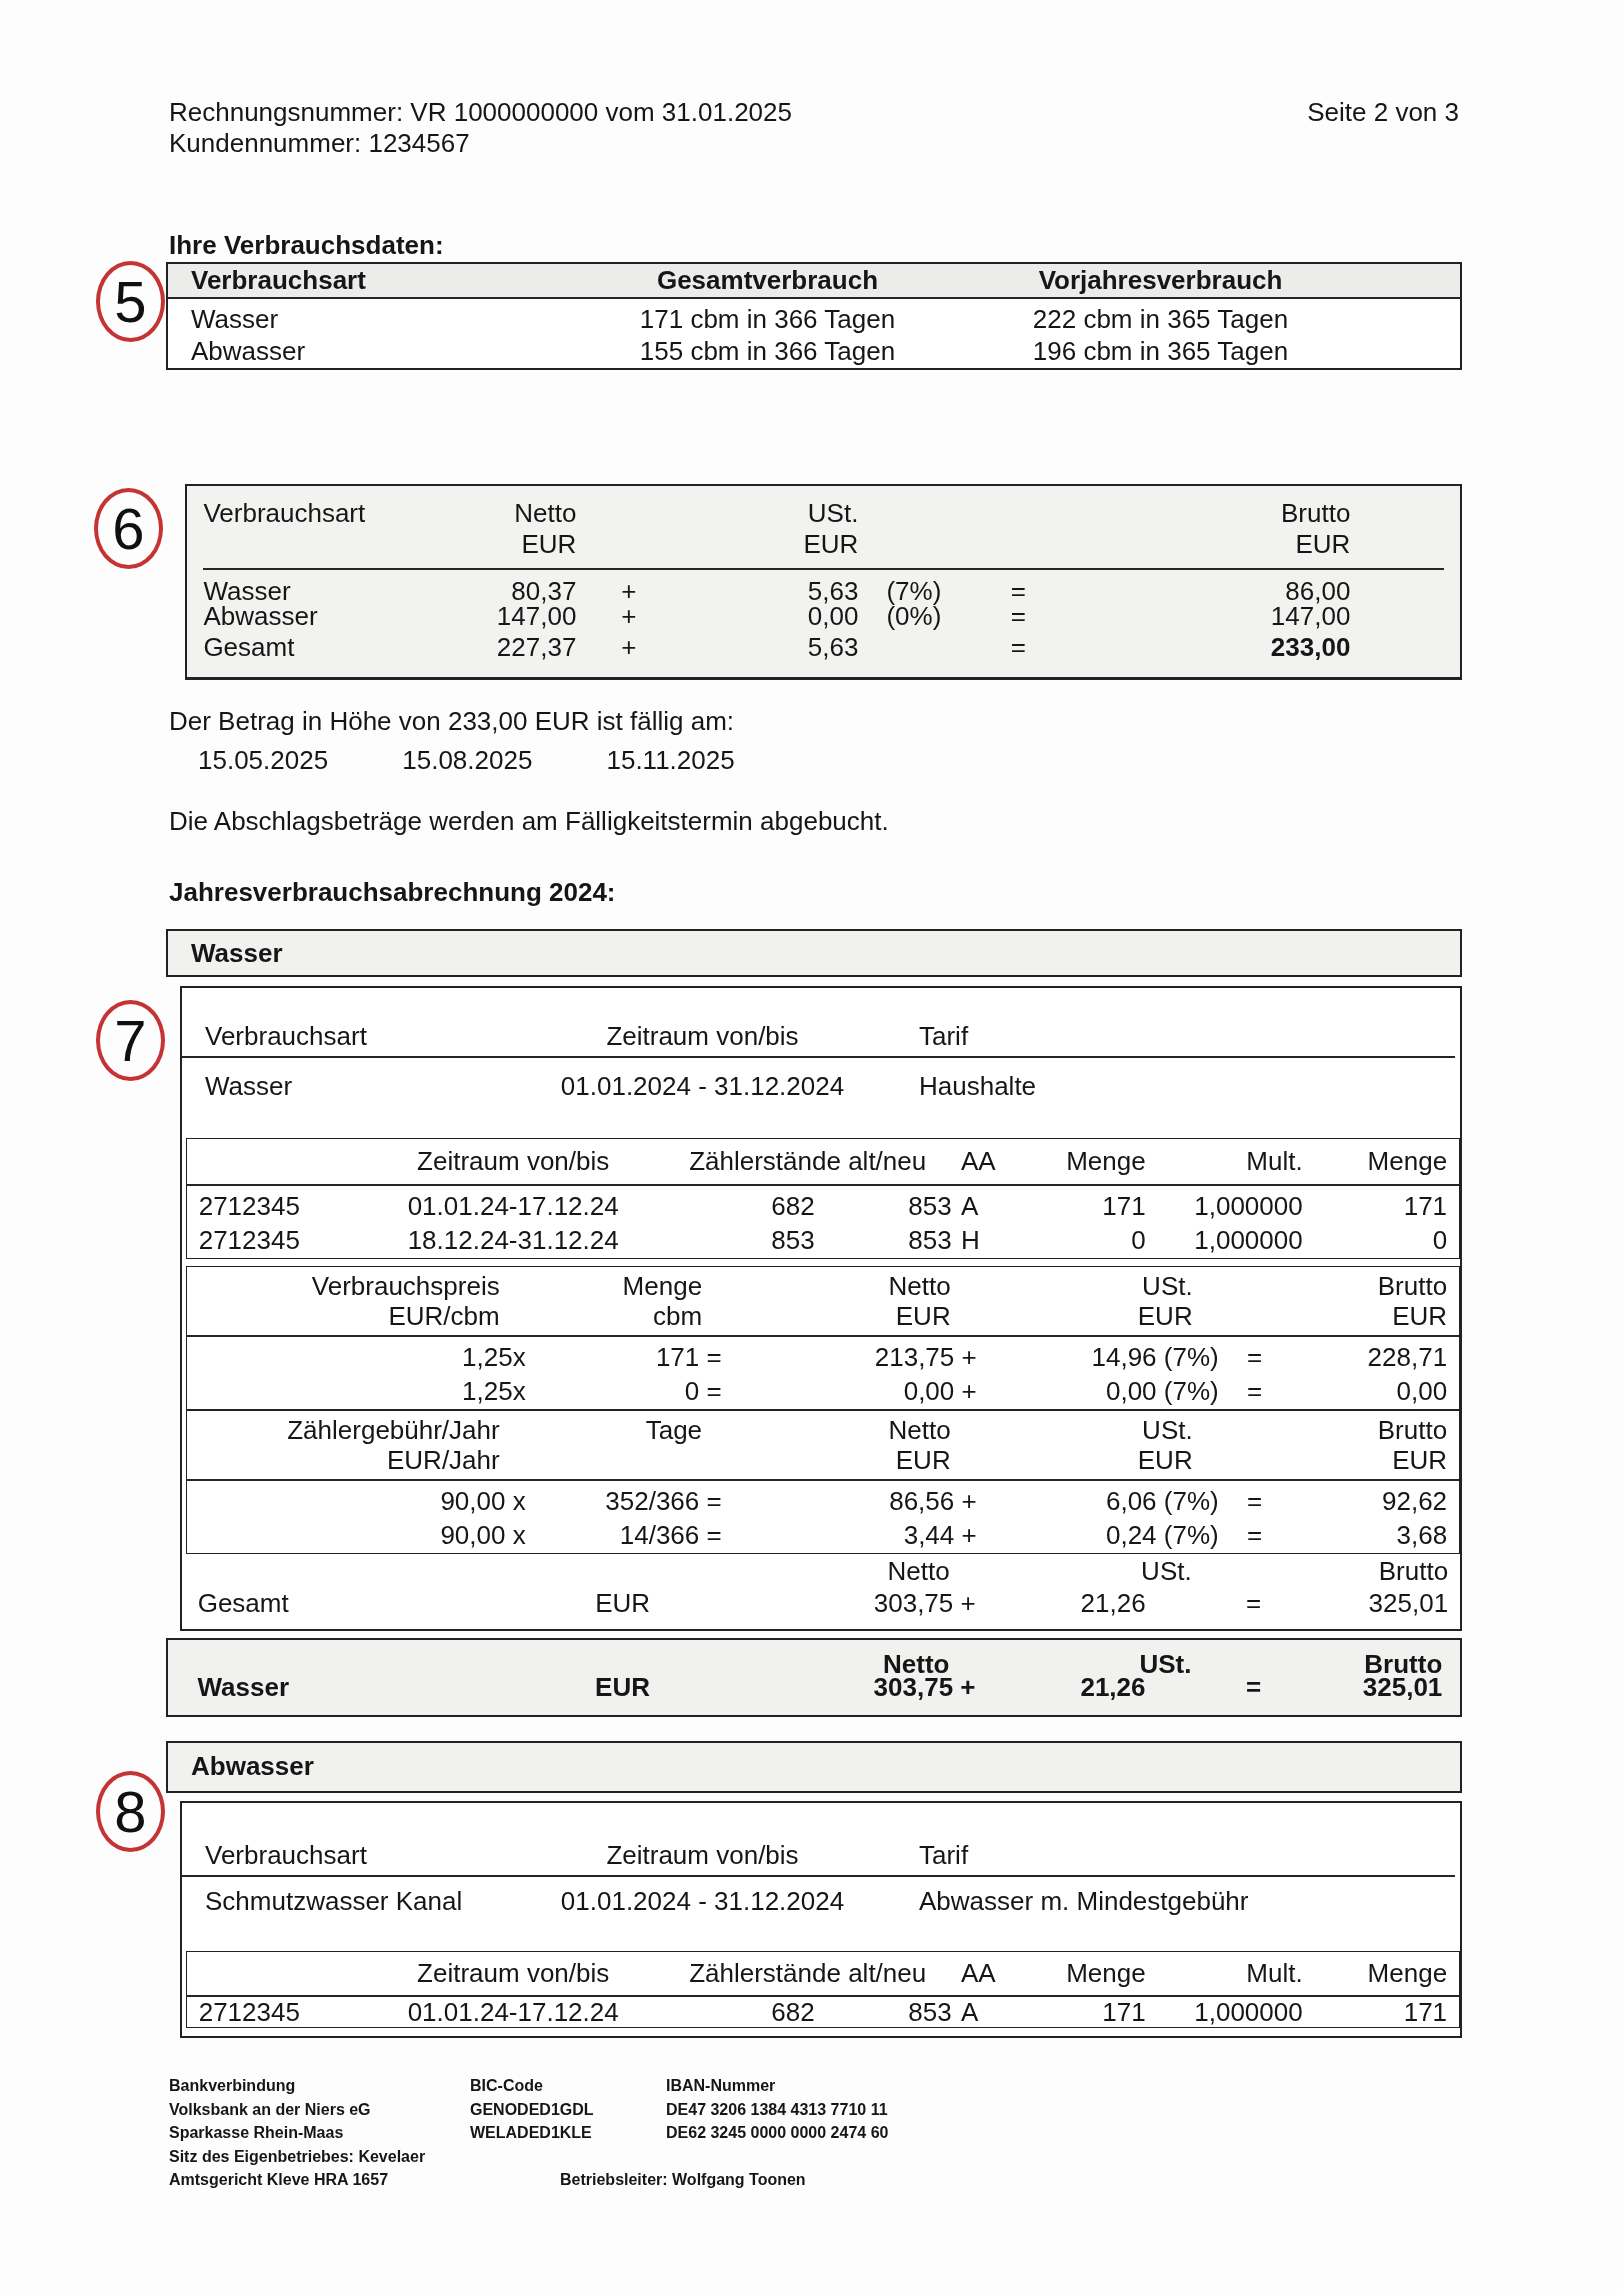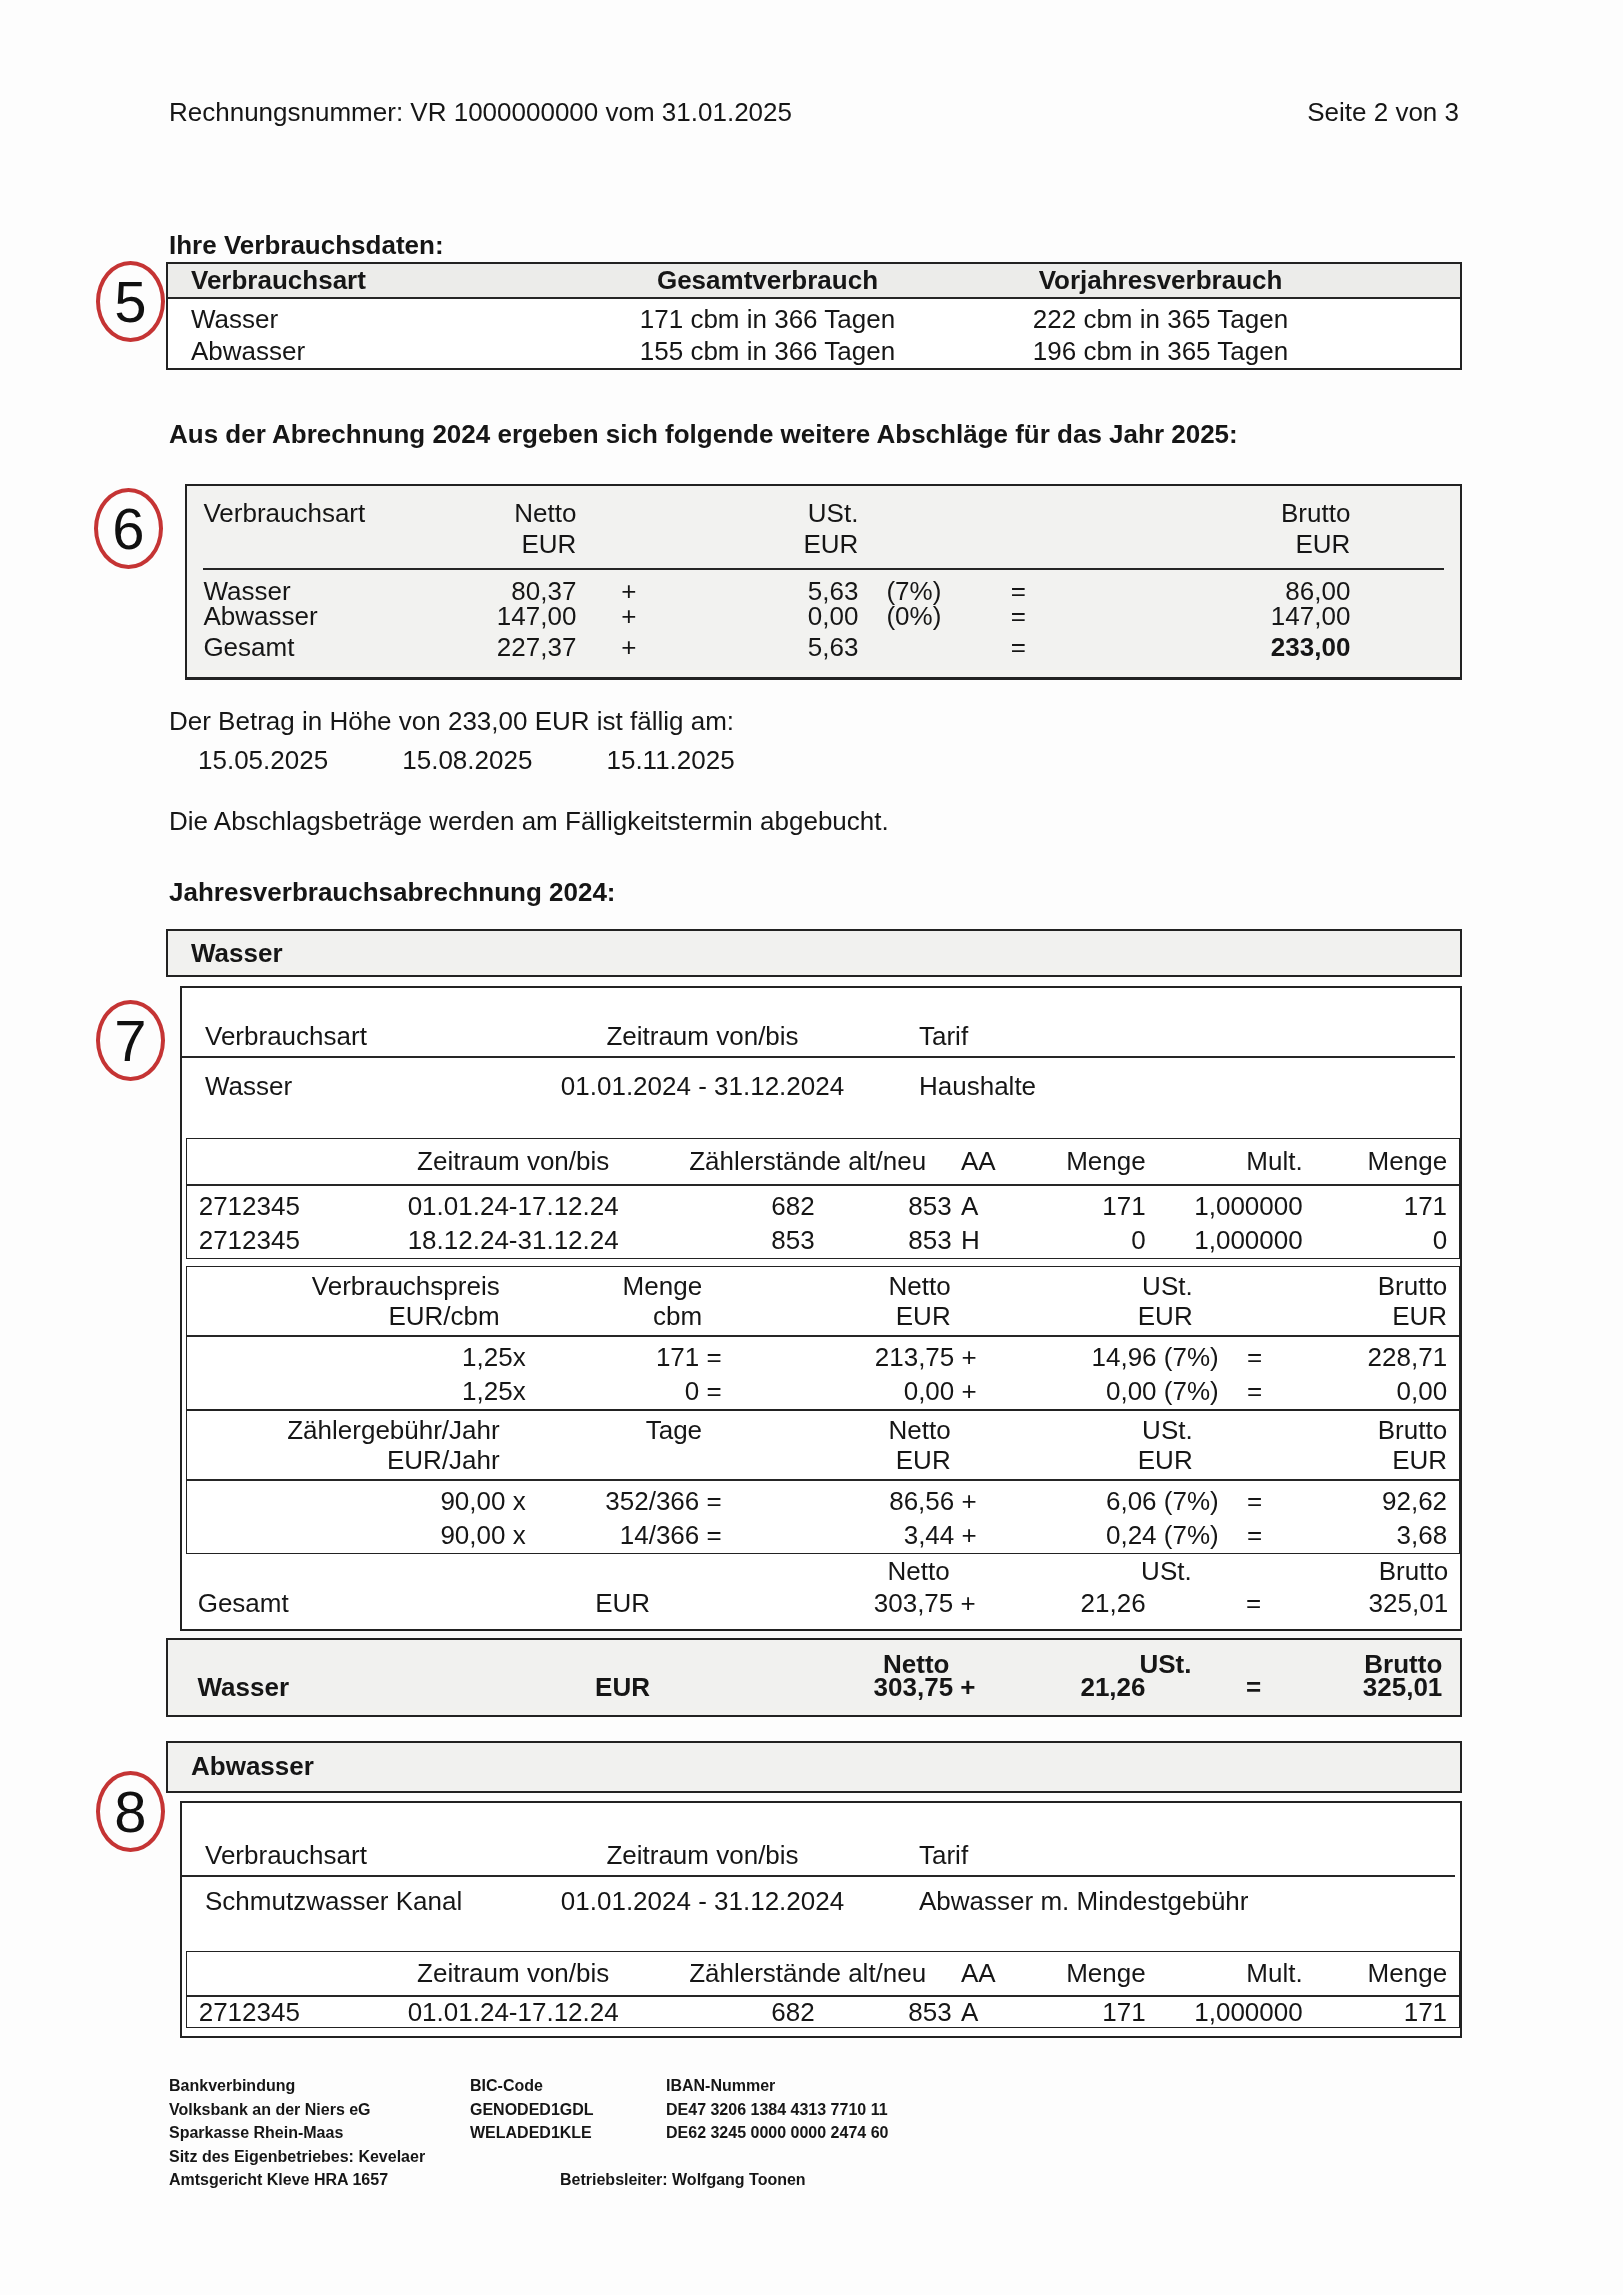--- a/index.html
+++ b/index.html
@@ -87,20 +87,21 @@
 
   .dates span { display: inline-block; width: 197px; }
 </style>
 </head>
 <body>
 
 <div class="page">
 
   <div class="abs hdr-left">
     <div>Rechnungsnummer: VR 1000000000 vom 31.01.2025</div>
+    <div>Kundennummer: 1234567</div>
   </div>
   <div class="abs hdr-right">Seite 2 von 3</div>
 
   <div class="abs b" style="left:169px; top:230px;text-align:right;">Ihre Verbrauchsdaten:</div>
   <div class="abs marker" style="left:96px; top:261px;">5</div>
   <div class="abs box t5">
     <div class="t5row t5head">
       <div class="b">Verbrauchsart</div>
       <div class="b ctr">Gesamtverbrauch</div>
       <div class="b ctr">Vorjahresverbrauch</div>
@@ -113,21 +114,20 @@
       <div></div>
     </div>
     <div class="t5row t5r">
       <div>Abwasser</div>
       <div class="ctr">155 cbm in 366 Tagen</div>
       <div class="ctr">196 cbm in 365 Tagen</div>
       <div></div>
     </div>
   </div>
 
-  <div class="abs b" style="left:169px; top:419px; width:1293px;">Aus der Abrechnung 2024 ergeben sich folgende weitere Abschläge für das Jahr 2025:</div>
   <div class="abs marker" style="left:94px; top:488px;">6</div>
   <div class="abs t6">
     <div class="t6grid t6head">
       <div>Verbrauchsart</div>
       <div class="r stack">
         <span>Netto</span>
         <span>EUR</span>
       </div>
       <div></div>
       <div class="r stack">

